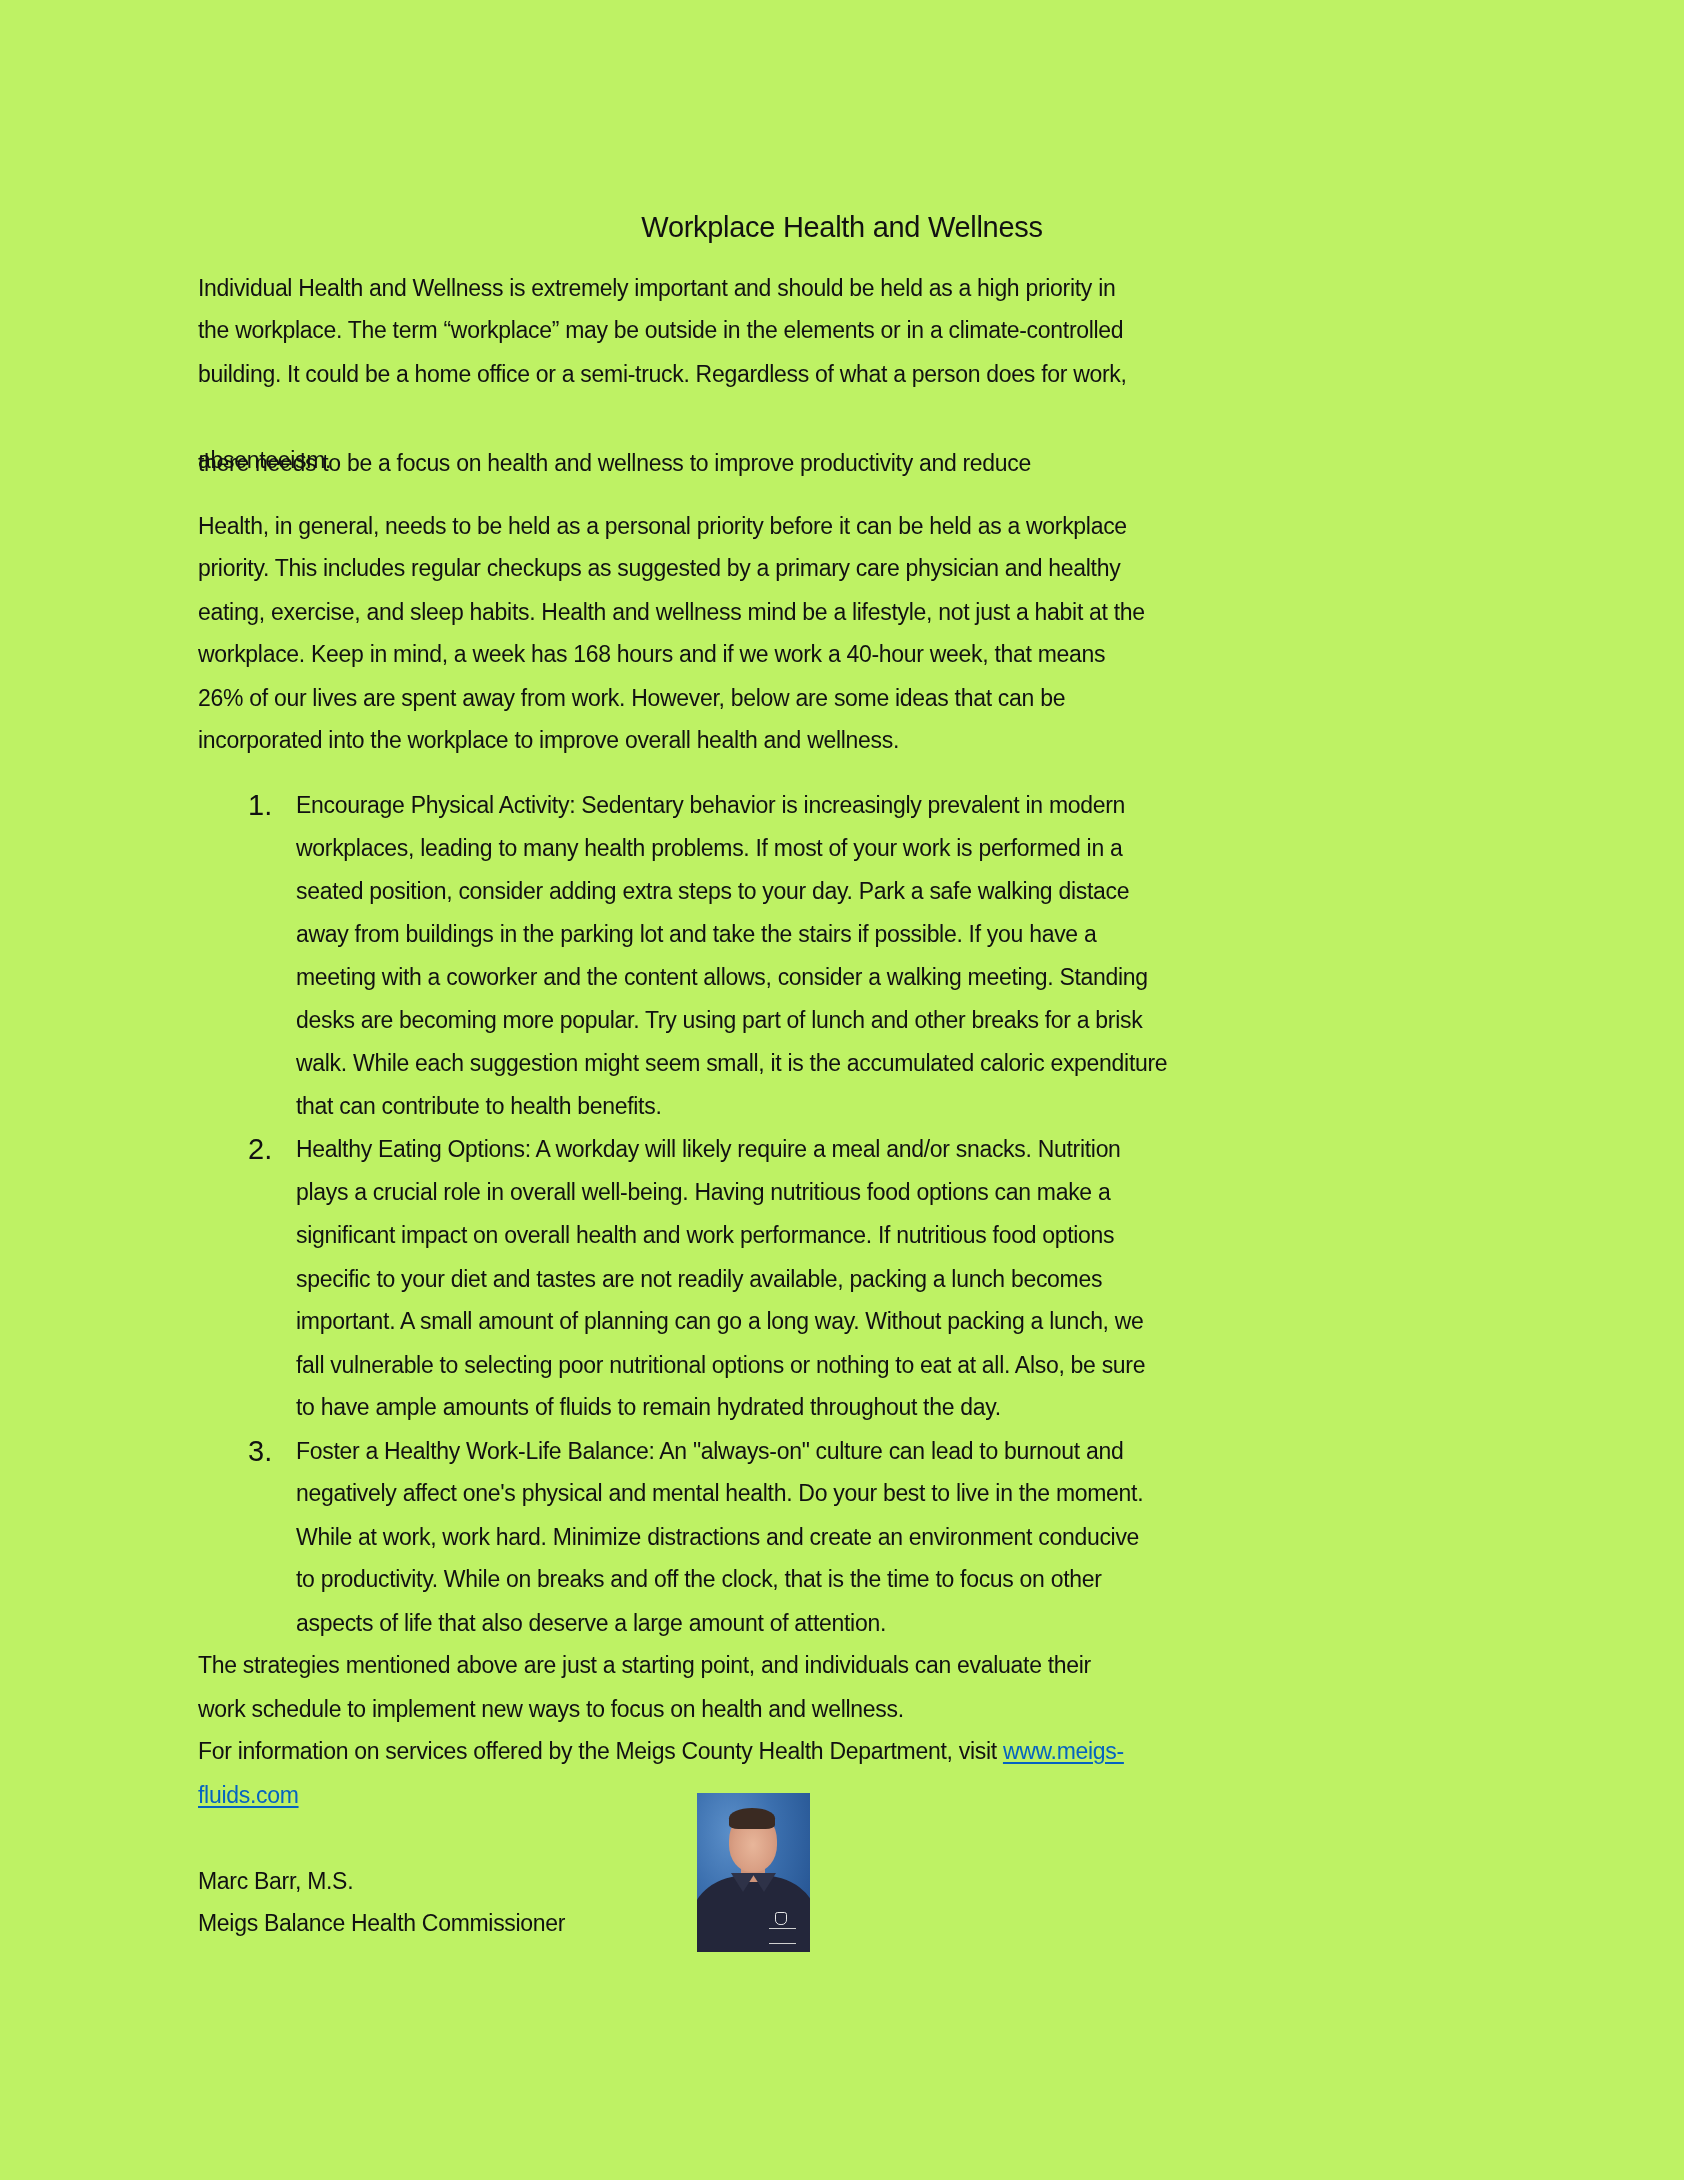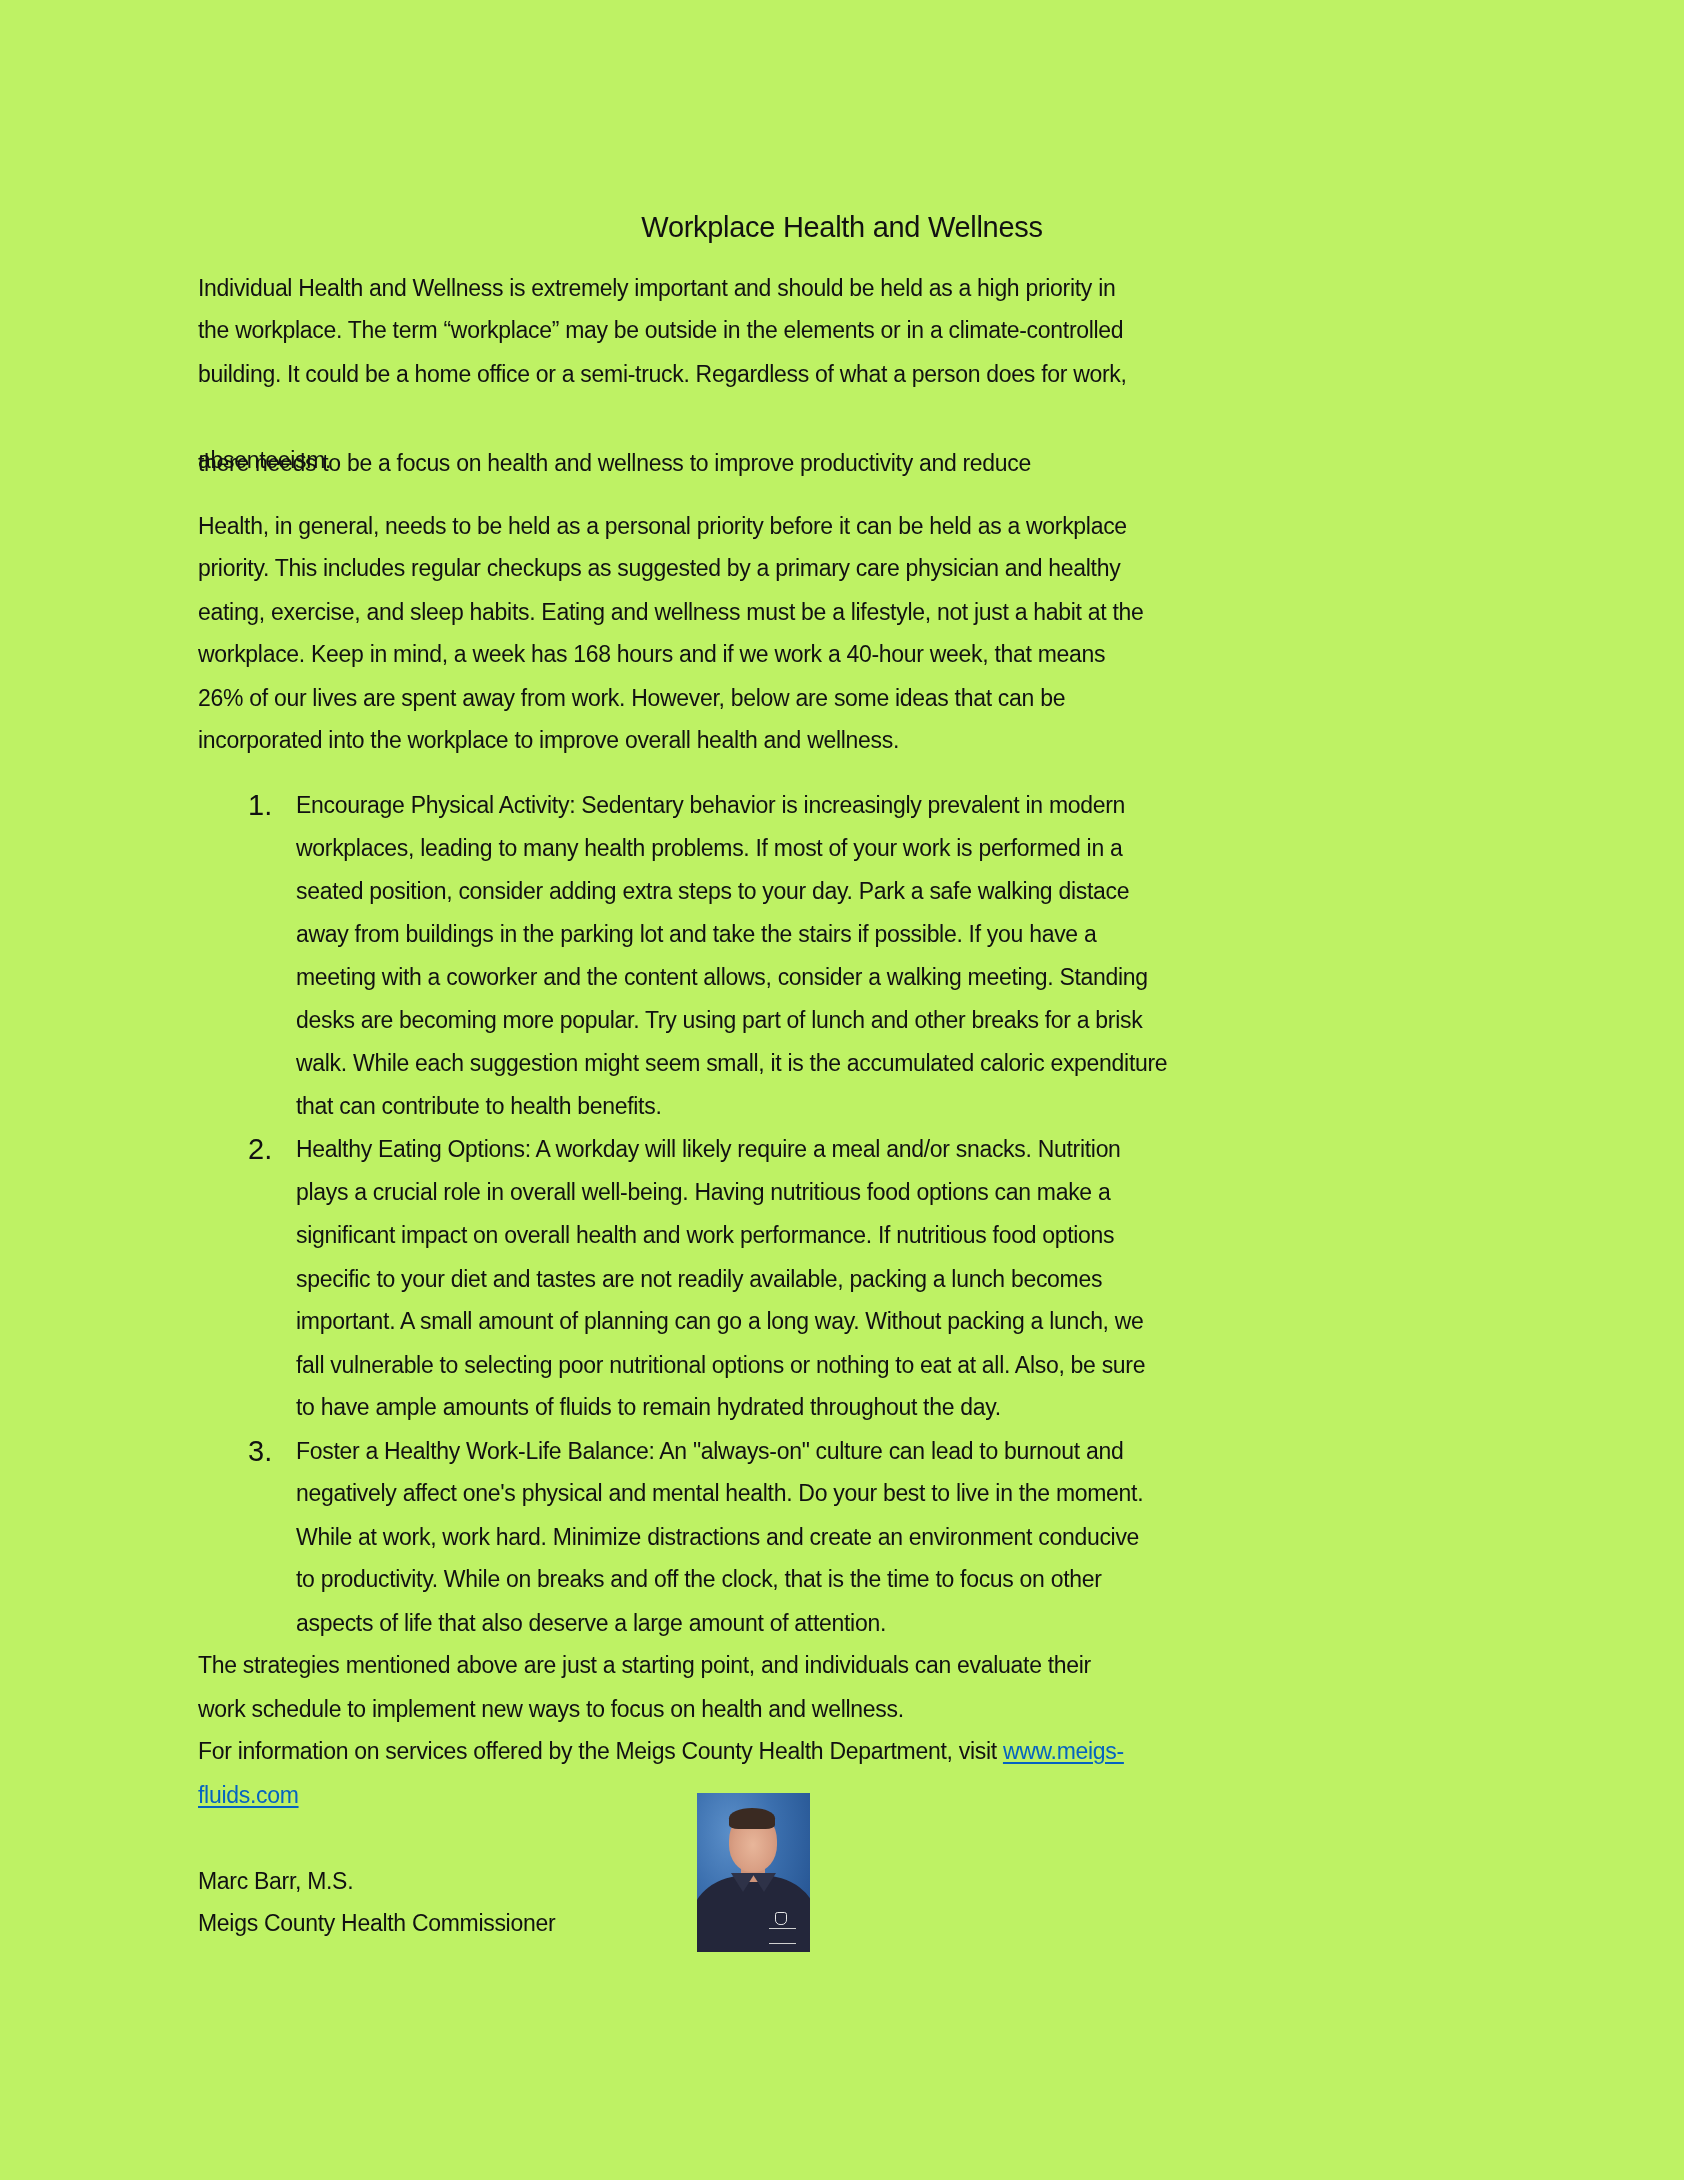--- a/index.html
+++ b/index.html
@@ -140,21 +140,21 @@
       <div class="line" style="top:271px;">Individual Health and Wellness is extremely important and should be held as a high priority in</div>
       <div class="line" style="top:313px;">the workplace. The term “workplace” may be outside in the elements or in a climate-controlled</div>
       <div class="line" style="top:357px;">building. It could be a home office or a semi-truck. Regardless of what a person does for work,</div>
       <div class="line" style="top:399px;margin-top:47px;">there needs to be a focus on health and wellness to improve productivity and reduce</div>
       <div class="line" style="top:443px;">absenteeism.</div>
     </div>
 
     <div>
       <div class="line" style="top:509px;">Health, in general, needs to be held as a personal priority before it can be held as a workplace</div>
       <div class="line" style="top:551px;">priority. This includes regular checkups as suggested by a primary care physician and healthy</div>
-      <div class="line" style="top:595px;">eating, exercise, and sleep habits. Eating and wellness must be a lifestyle, not just a habit at the</div>
+      <div class="line" style="top:595px;">eating, exercise, and sleep habits. Health and wellness mind be a lifestyle, not just a habit at the</div>
       <div class="line" style="top:637px;">workplace. Keep in mind, a week has 168 hours and if we work a 40-hour week, that means</div>
       <div class="line" style="top:681px;">26% of our lives are spent away from work. However, below are some ideas that can be</div>
       <div class="line" style="top:723px;">incorporated into the workplace to improve overall health and wellness.</div>
     </div>
 
     <div>
 
       <div>
         <div class="list-num" style="left:50px; top:788px;">1.</div>
         <div class="line" style="left:98px; top:788px;">Encourage Physical Activity: Sedentary behavior is increasingly prevalent in modern</div>
@@ -197,21 +197,21 @@
       <div class="line" style="top:1734px;">
         <span>For information on services offered by the Meigs County Health Department, visit </span><span class="link">www.meigs-</span>
       </div>
       <div class="line" style="top:1778px;">
         <span class="link">fluids.com</span>
       </div>
     </div>
 
     <div>
       <div class="line" style="top:1864px;">Marc Barr, M.S.</div>
-      <div class="line" style="top:1906px;">Meigs County Health Commissioner</div>
+      <div class="line" style="top:1906px;">Meigs Balance Health Commissioner</div>
     </div>
   </div>
 
   <div class="photo" title="Portrait photo of Marc Barr">
     <div class="shirt"></div>
     <div class="neck"></div>
     <div class="collar-l"></div>
     <div class="collar-r"></div>
     <div class="head"></div>
     <div class="hair"></div>

